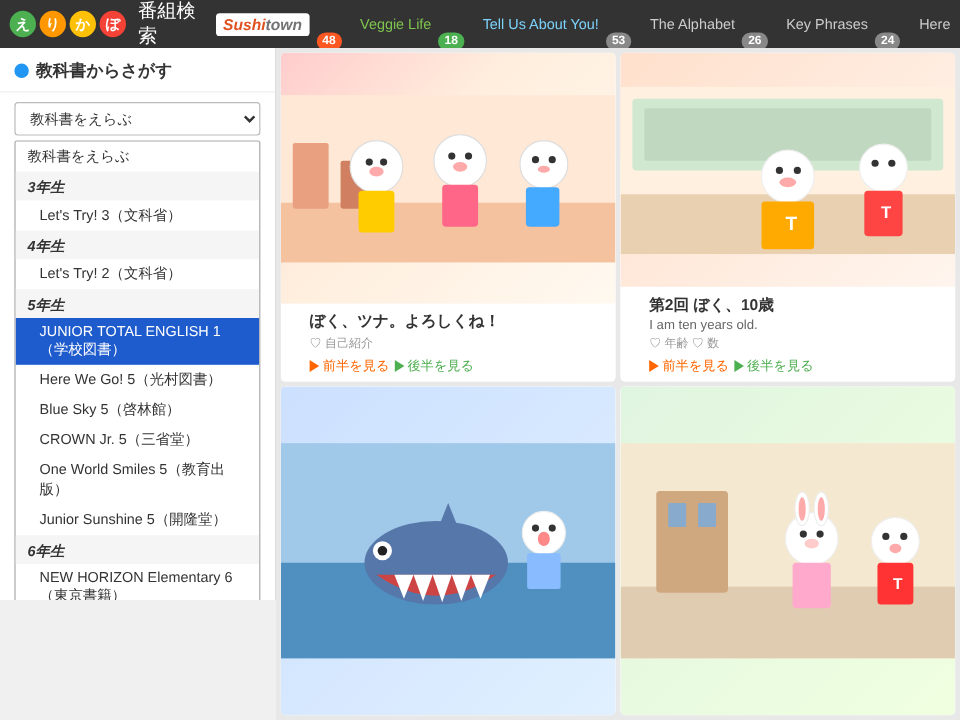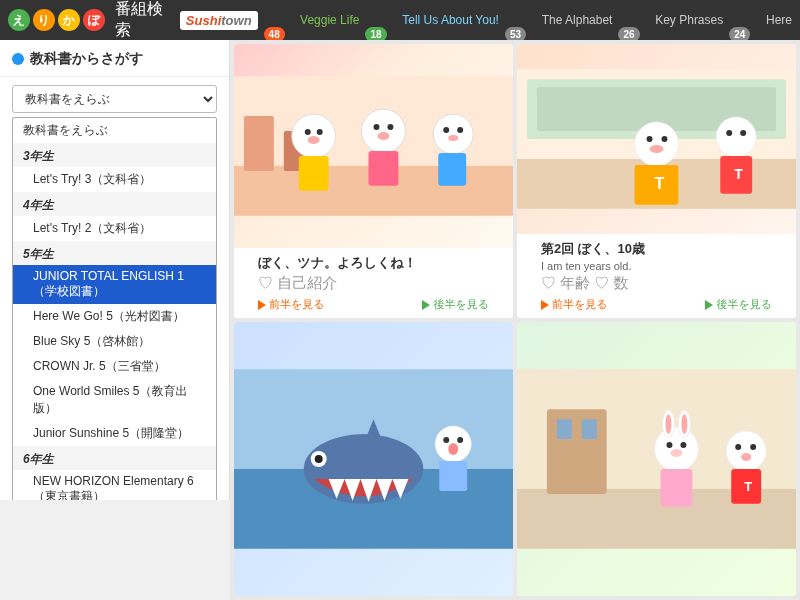--- a/index.html
+++ b/index.html
@@ -142,24 +142,24 @@
       padding: 6px 24px;
       background: white;
     }
     .card-title-jp {
       font-size: 13px; font-weight: bold; color: #333;
     }
     .card-title-en {
       font-size: 11px; color: #666; margin-top: 2px;
     }
     .card-meta {
-      font-size: 15px; color: #999; margin-top: 2px;
+      font-size: 10px; color: #999; margin-top: 2px;
     }
     .card-actions {
-      display: flex; gap: 22px; margin-top: 4px; justify-content: space-between;
+      display: flex; gap: 4px; margin-top: 4px;
     }
     .play-btn {
       display: flex; align-items: center; gap: 3px;
       font-size: 11px; color: #ff6600; cursor: pointer;
     }
     .play-icon {
       width: 0; height: 0;
       border-top: 5px solid transparent;
       border-bottom: 5px solid transparent;
       border-left: 8px solid #ff6600;

